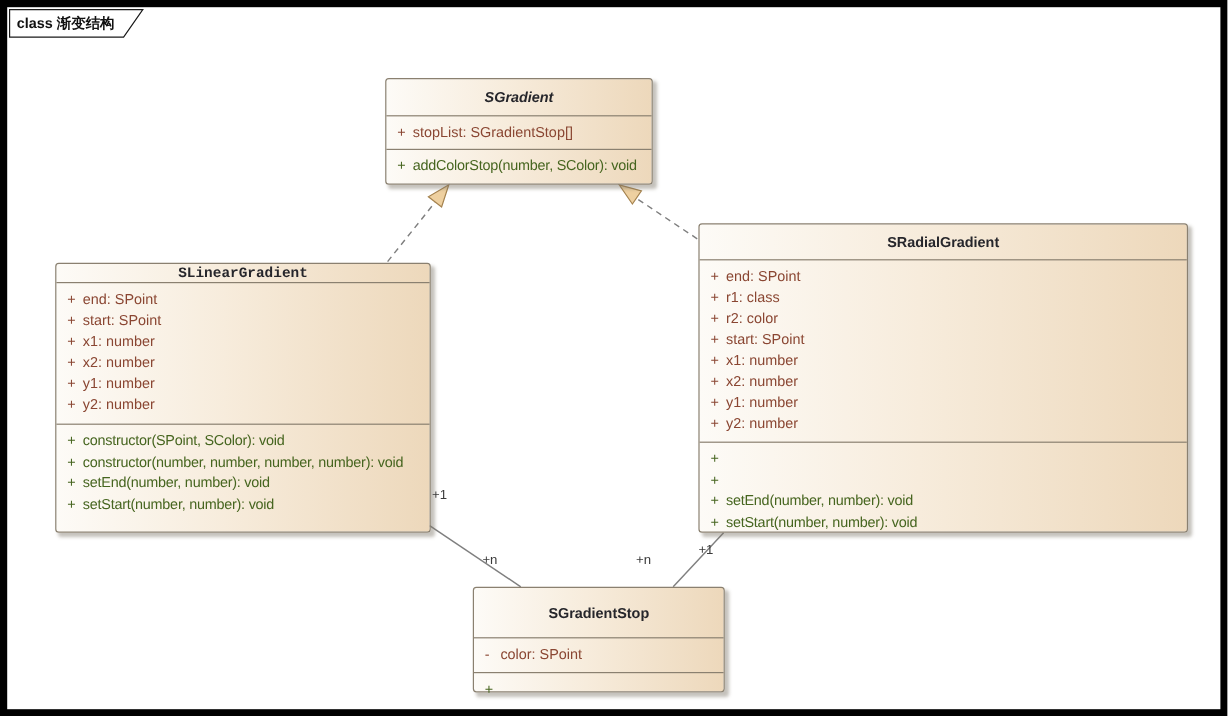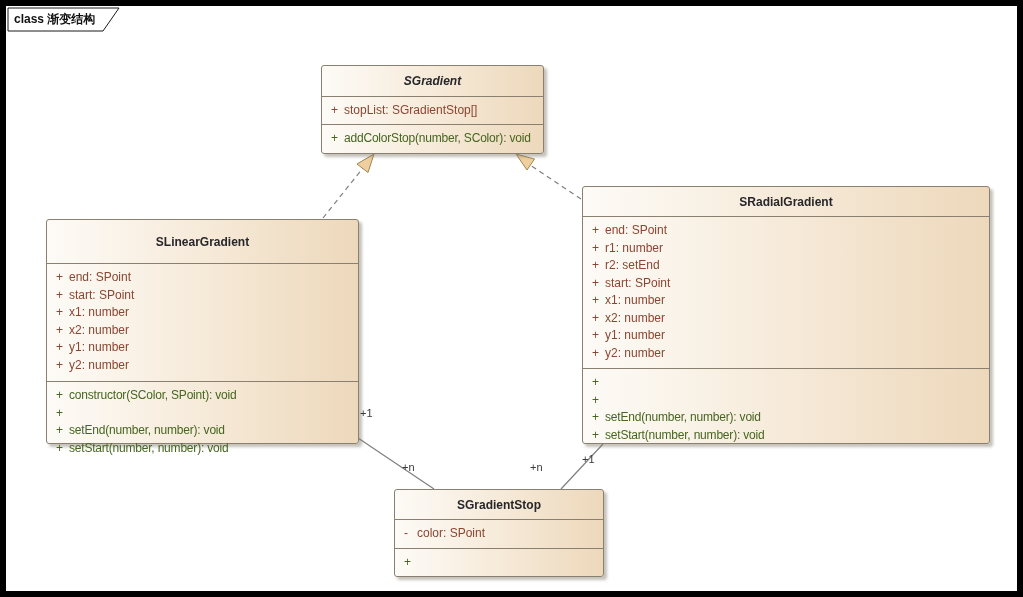--- a/index.html
+++ b/index.html
@@ -80,21 +80,21 @@
     </div>
     <div class="uml-section ops">
       <div class="row op-row">
         <span class="vis">+</span>
         <span class="txt">addColorStop(number, SColor): void</span>
       </div>
     </div>
   </div>
 
   <div class="uml-class" style="left:40px; top:213px; width:313px; height:225px;">
-    <div class="uml-title" style="height:44px;">SLinearGradient</div>
+    <div class="uml-title" style="height:16px;font-family:Liberation Mono, monospace;">SLinearGradient</div>
     <div class="uml-section attrs" style="height:118px;">
       <div class="row attr-row">
         <span class="vis">+</span>
         <span class="txt">end: SPoint</span>
       </div>
       <div class="row attr-row">
         <span class="vis">+</span>
         <span class="txt">start: SPoint</span>
       </div>
       <div class="row attr-row">
@@ -110,24 +110,25 @@
         <span class="txt">y1: number</span>
       </div>
       <div class="row attr-row">
         <span class="vis">+</span>
         <span class="txt">y2: number</span>
       </div>
     </div>
     <div class="uml-section ops">
       <div class="row op-row">
         <span class="vis">+</span>
-        <span class="txt">constructor(SColor, SPoint): void</span>
-      </div>
-      <div class="row op-row">
-        <span class="vis">+</span>
+        <span class="txt">constructor(SPoint, SColor): void</span>
+      </div>
+      <div class="row op-row">
+        <span class="vis">+</span>
+        <span class="txt">constructor(number, number, number, number): void</span>
       </div>
       <div class="row op-row">
         <span class="vis">+</span>
         <span class="txt">setEnd(number, number): void</span>
       </div>
       <div class="row op-row">
         <span class="vis">+</span>
         <span class="txt">setStart(number, number): void</span>
       </div>
     </div>
@@ -135,25 +136,25 @@
 
   <div class="uml-class" style="left:576px; top:180px; width:408px; height:258px;">
     <div class="uml-title" style="height:30px;">SRadialGradient</div>
     <div class="uml-section attrs" style="height:152px;">
       <div class="row attr-row">
         <span class="vis">+</span>
         <span class="txt">end: SPoint</span>
       </div>
       <div class="row attr-row">
         <span class="vis">+</span>
-        <span class="txt">r1: number</span>
-      </div>
-      <div class="row attr-row">
-        <span class="vis">+</span>
-        <span class="txt">r2: setEnd</span>
+        <span class="txt">r1: class</span>
+      </div>
+      <div class="row attr-row">
+        <span class="vis">+</span>
+        <span class="txt">r2: color</span>
       </div>
       <div class="row attr-row">
         <span class="vis">+</span>
         <span class="txt">start: SPoint</span>
       </div>
       <div class="row attr-row">
         <span class="vis">+</span>
         <span class="txt">x1: number</span>
       </div>
       <div class="row attr-row">
@@ -181,21 +182,21 @@
         <span class="txt">setEnd(number, number): void</span>
       </div>
       <div class="row op-row">
         <span class="vis">+</span>
         <span class="txt">setStart(number, number): void</span>
       </div>
     </div>
   </div>
 
   <div class="uml-class" style="left:388px; top:483px; width:210px; height:88px;">
-    <div class="uml-title" style="height:30px;">SGradientStop</div>
+    <div class="uml-title" style="height:42px;">SGradientStop</div>
     <div class="uml-section attrs" style="height:29px;">
       <div class="row attr-row">
         <span class="vis">-</span>
         <span class="txt">color: SPoint</span>
       </div>
     </div>
     <div class="uml-section ops">
       <div class="row op-row">
         <span class="vis">+</span>
       </div>

